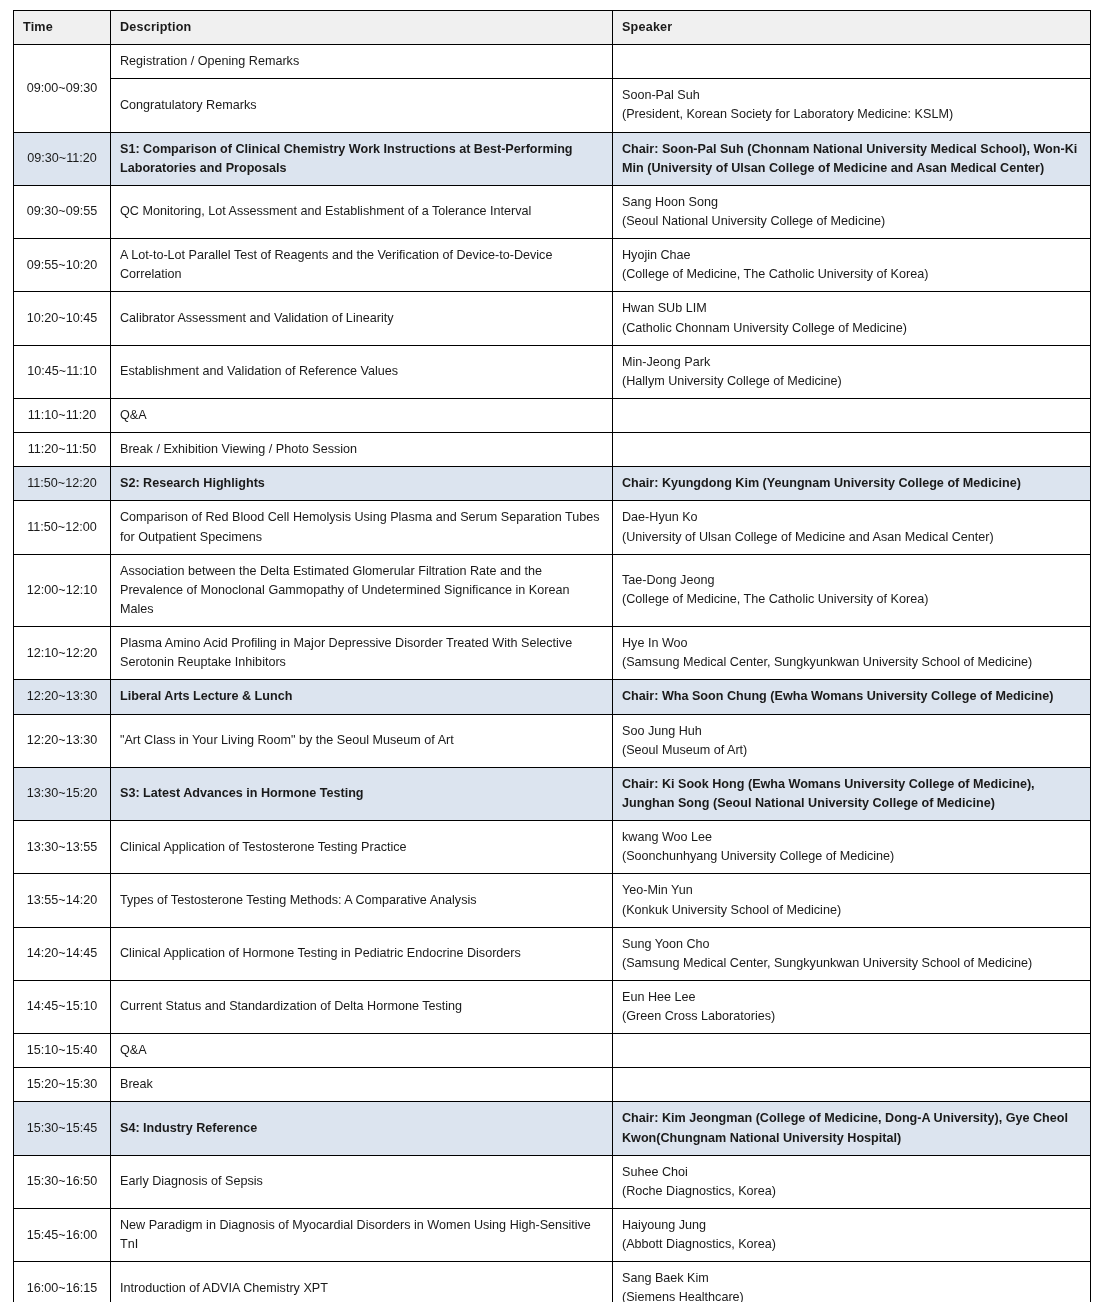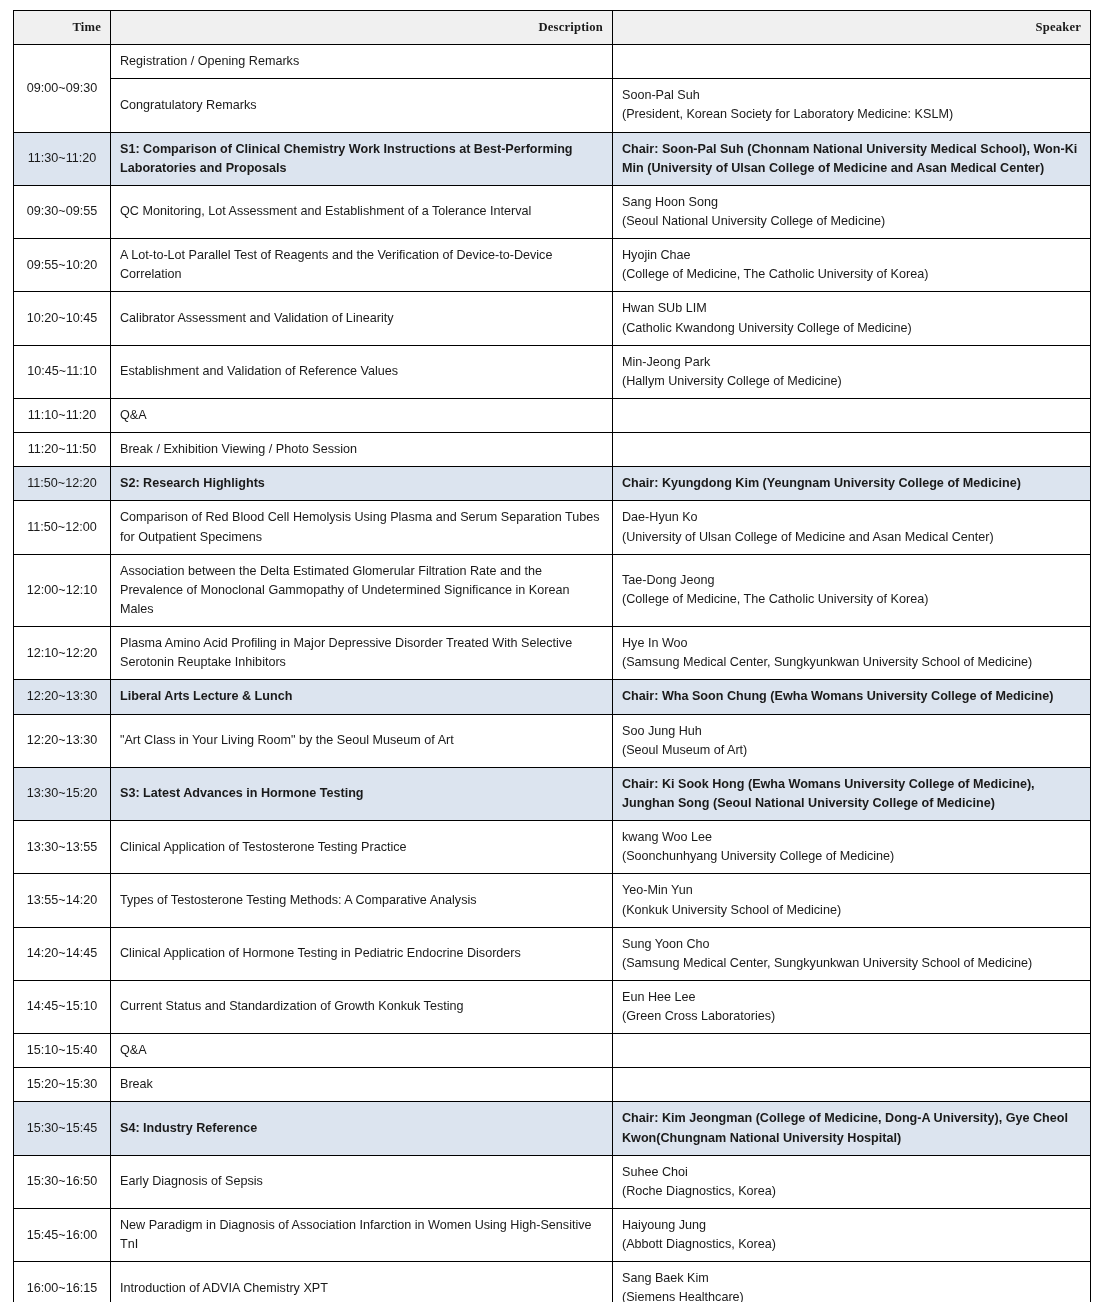--- a/index.html
+++ b/index.html
@@ -35,26 +35,25 @@
     border: 1px solid #000000;
     vertical-align: middle;
     font-size: 12.6px;
     line-height: 1.52;
     padding: 7px 9px 7px 9px;
     box-sizing: border-box;
   }
   thead th {
     background: #f0f0f0;
     font-weight: bold;
-    text-align: right;
+    text-align: left;
     font-size: 13px;
     padding-top: 9px;
     padding-bottom: 9px;
     letter-spacing: 0.2px;
-    font-family: Liberation Serif, serif;
   }
   td.time {
     text-align: center;
     white-space: nowrap;
     font-size: 12.4px;
     padding-left: 2px;
     padding-right: 2px;
   }
   td.desc, td.spk {
     text-align: left;
@@ -97,21 +96,21 @@
           <td class="spk empty">&nbsp;</td>
         </tr>
         <tr>
           <td class="desc">Congratulatory Remarks</td>
           <td class="spk">
             <span class="ln">Soon-Pal Suh</span>
             <span class="ln">(President, Korean Society for Laboratory Medicine: KSLM)</span>
           </td>
         </tr>
         <tr class="session">
-          <td class="time">11:30~11:20</td>
+          <td class="time">09:30~11:20</td>
           <td class="desc">S1: Comparison of Clinical Chemistry Work Instructions at Best-Performing Laboratories and Proposals</td>
           <td class="spk">
             <span class="ln">Chair: Soon-Pal Suh (Chonnam National University Medical School), Won-Ki Min (University of Ulsan College of Medicine and Asan Medical Center)</span>
           </td>
         </tr>
         <tr>
           <td class="time">09:30~09:55</td>
           <td class="desc">QC Monitoring, Lot Assessment and Establishment of a Tolerance Interval</td>
           <td class="spk">
             <span class="ln">Sang Hoon Song</span>
@@ -124,21 +123,21 @@
           <td class="spk">
             <span class="ln">Hyojin Chae</span>
             <span class="ln">(College of Medicine, The Catholic University of Korea)</span>
           </td>
         </tr>
         <tr>
           <td class="time">10:20~10:45</td>
           <td class="desc">Calibrator Assessment and Validation of Linearity</td>
           <td class="spk">
             <span class="ln">Hwan SUb LIM</span>
-            <span class="ln">(Catholic Kwandong University College of Medicine)</span>
+            <span class="ln">(Catholic Chonnam University College of Medicine)</span>
           </td>
         </tr>
         <tr>
           <td class="time">10:45~11:10</td>
           <td class="desc">Establishment and Validation of Reference Values</td>
           <td class="spk">
             <span class="ln">Min-Jeong Park</span>
             <span class="ln">(Hallym University College of Medicine)</span>
           </td>
         </tr>
@@ -224,21 +223,21 @@
         <tr>
           <td class="time">14:20~14:45</td>
           <td class="desc">Clinical Application of Hormone Testing in Pediatric Endocrine Disorders</td>
           <td class="spk">
             <span class="ln">Sung Yoon Cho</span>
             <span class="ln">(Samsung Medical Center, Sungkyunkwan University School of Medicine)</span>
           </td>
         </tr>
         <tr>
           <td class="time">14:45~15:10</td>
-          <td class="desc">Current Status and Standardization of Growth Konkuk Testing</td>
+          <td class="desc">Current Status and Standardization of Delta Hormone Testing</td>
           <td class="spk">
             <span class="ln">Eun Hee Lee</span>
             <span class="ln">(Green Cross Laboratories)</span>
           </td>
         </tr>
         <tr>
           <td class="time">15:10~15:40</td>
           <td class="desc">Q&amp;A</td>
           <td class="spk empty">&nbsp;</td>
         </tr>
@@ -257,21 +256,21 @@
         <tr>
           <td class="time">15:30~16:50</td>
           <td class="desc">Early Diagnosis of Sepsis</td>
           <td class="spk">
             <span class="ln">Suhee Choi</span>
             <span class="ln">(Roche Diagnostics, Korea)</span>
           </td>
         </tr>
         <tr>
           <td class="time">15:45~16:00</td>
-          <td class="desc">New Paradigm in Diagnosis of Association Infarction in Women Using High-Sensitive TnI</td>
+          <td class="desc">New Paradigm in Diagnosis of Myocardial Disorders in Women Using High-Sensitive TnI</td>
           <td class="spk">
             <span class="ln">Haiyoung Jung</span>
             <span class="ln">(Abbott Diagnostics, Korea)</span>
           </td>
         </tr>
         <tr>
           <td class="time">16:00~16:15</td>
           <td class="desc">Introduction of ADVIA Chemistry XPT</td>
           <td class="spk">
             <span class="ln">Sang Baek Kim</span>

